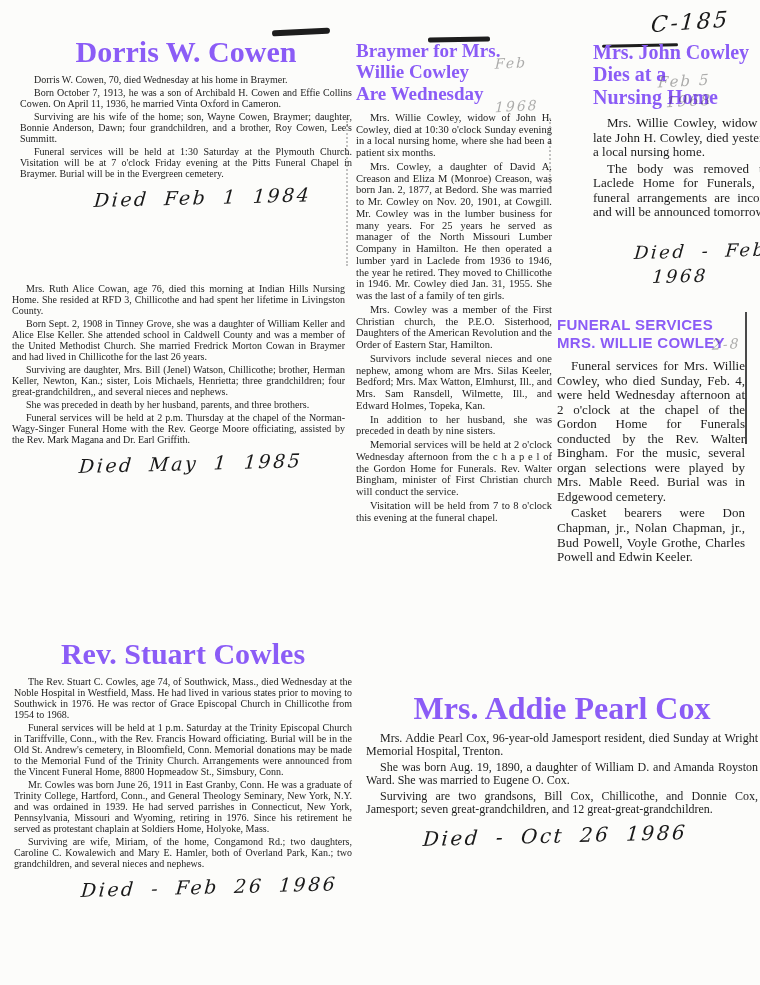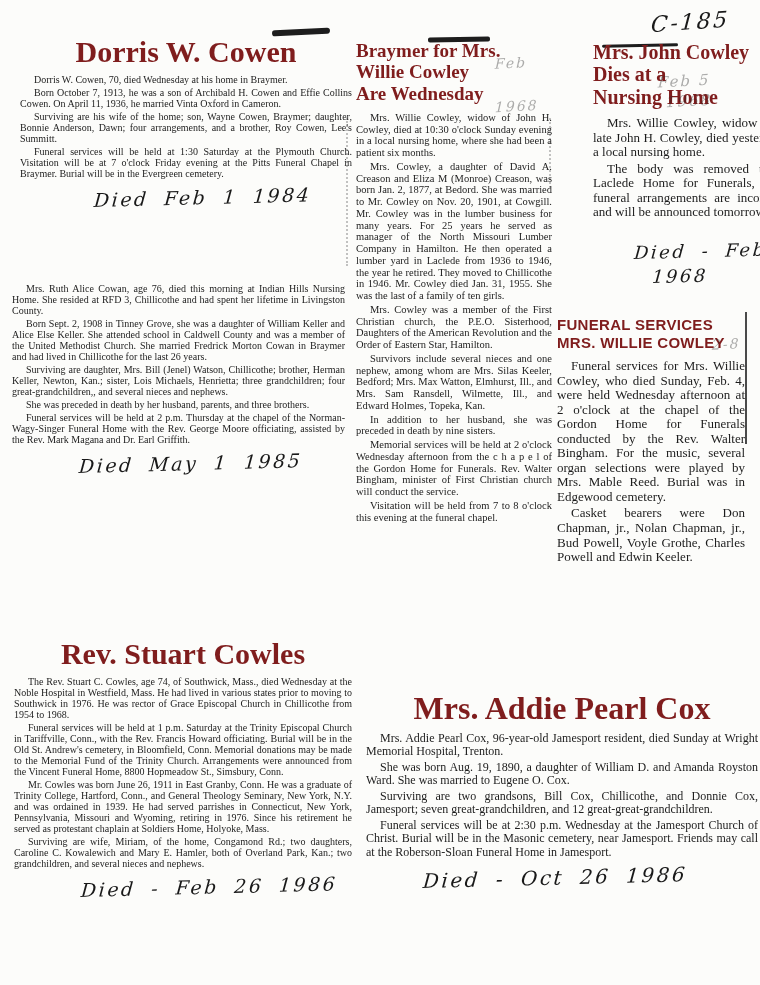--- a/index.html
+++ b/index.html
@@ -5,21 +5,21 @@
   html,body{margin:0;padding:0;}
   body{
     width:760px;height:985px;position:relative;overflow:hidden;
     background:#fcfcfa;
     font-family:"Liberation Serif", serif;
     color:#1c1c1c;
   }
   .clip{position:absolute;}
   .hl{
     font-family:"Liberation Serif", serif;
-    font-weight:bold;color:#7f1d1d;margin:0 0 5px 0;
+    font-weight:bold;color:#8b5cf6;margin:0 0 5px 0;
   }
   .hl-center{text-align:center;}
   .hl-line{display:block;}
   .bodytext p{
     margin:0 0 2px 0;text-align:justify;text-indent:14px;
     font-family:"Liberation Serif", serif;
   }
   .sz-wide p{font-size:10px;line-height:1.1;}
   .sz-addie p{font-size:12px;line-height:1.12;}
   .sz-narrow p{font-size:10.5px;line-height:1.12;}
@@ -55,21 +55,21 @@
 <div class="dotted-v" style="left:346px;top:118px;height:148px;"></div>
 <div class="dotted-v" style="left:549px;top:118px;height:70px;"></div>
 
 <div class="handwriting hw-abs" style="left:652px;top:12px;font-size:22px;transform:rotate(-4deg) skewX(-8deg);">C-185</div>
 
 <article class="clip" style="left:20px;top:35px;width:332px;">
   <h1 class="hl hl-center" style="font-size:30px;">Dorris W. Cowen</h1>
   <div class="bodytext sz-wide">
     <p>Dorris W. Cowen, 70, died Wednesday at his home in Braymer.</p>
     <p>Born October 7, 1913, he was a son of Archibald H. Cowen and Effie Collins Cowen. On April 11, 1936, he married Vinta Oxford in Cameron.</p>
-    <p>Surviving are his wife of the home; son, Wayne Cowen, Braymer; daughter, Bonnie Anderson, Dawn; four arrangements, and a brother, Roy Cowen, Lee's Summitt.</p>
+    <p>Surviving are his wife of the home; son, Wayne Cowen, Braymer; daughter, Bonnie Anderson, Dawn; four grandchildren, and a brother, Roy Cowen, Lee's Summitt.</p>
     <p>Funeral services will be held at 1:30 Saturday at the Plymouth Church. Visitation will be at 7 o'clock Friday evening at the Pitts Funeral Chapel in Braymer. Burial will be in the Evergreen cemetery.</p>
   </div>
   <div class="handwriting hw-inflow" style="margin-left:75px;">Died Feb 1 1984</div>
 </article>
 
 <article class="clip" style="left:356px;top:40px;width:196px;">
   <h2 class="hl" style="font-size:19px;line-height:1.12;margin-bottom:8px;">
     <span class="hl-line">Braymer for Mrs.</span>
     <span class="hl-line">Willie Cowley</span>
     <span class="hl-line">Are Wednesday</span>
@@ -136,16 +136,15 @@
   </div>
   <div class="handwriting hw-inflow" style="margin-left:68px;">Died - Feb 26 1986</div>
 </article>
 
 <article class="clip" style="left:366px;top:690px;width:392px;">
   <h1 class="hl hl-center" style="font-size:32px;">Mrs. Addie Pearl Cox</h1>
   <div class="bodytext sz-addie">
     <p>Mrs. Addie Pearl Cox, 96-year-old Jamesport resident, died Sunday at Wright Memorial Hospital, Trenton.</p>
     <p>She was born Aug. 19, 1890, a daughter of William D. and Amanda Royston Ward. She was married to Eugene O. Cox.</p>
     <p>Surviving are two grandsons, Bill Cox, Chillicothe, and Donnie Cox, Jamesport; seven great-grandchildren, and 12 great-great-grandchildren.</p>
-    <p>Funeral services will be at 2:30 p.m. Wednesday at the Jamesport Church of Christ. Burial will be in the Masonic cemetery, near Jamesport. Friends may call at the Roberson-Sloan Funeral Home in Jamesport.</p>
   </div>
   <div class="handwriting hw-inflow" style="margin-left:58px;font-size:20px;">Died - Oct 26 1986</div>
 </article>
 
 </body></html>

